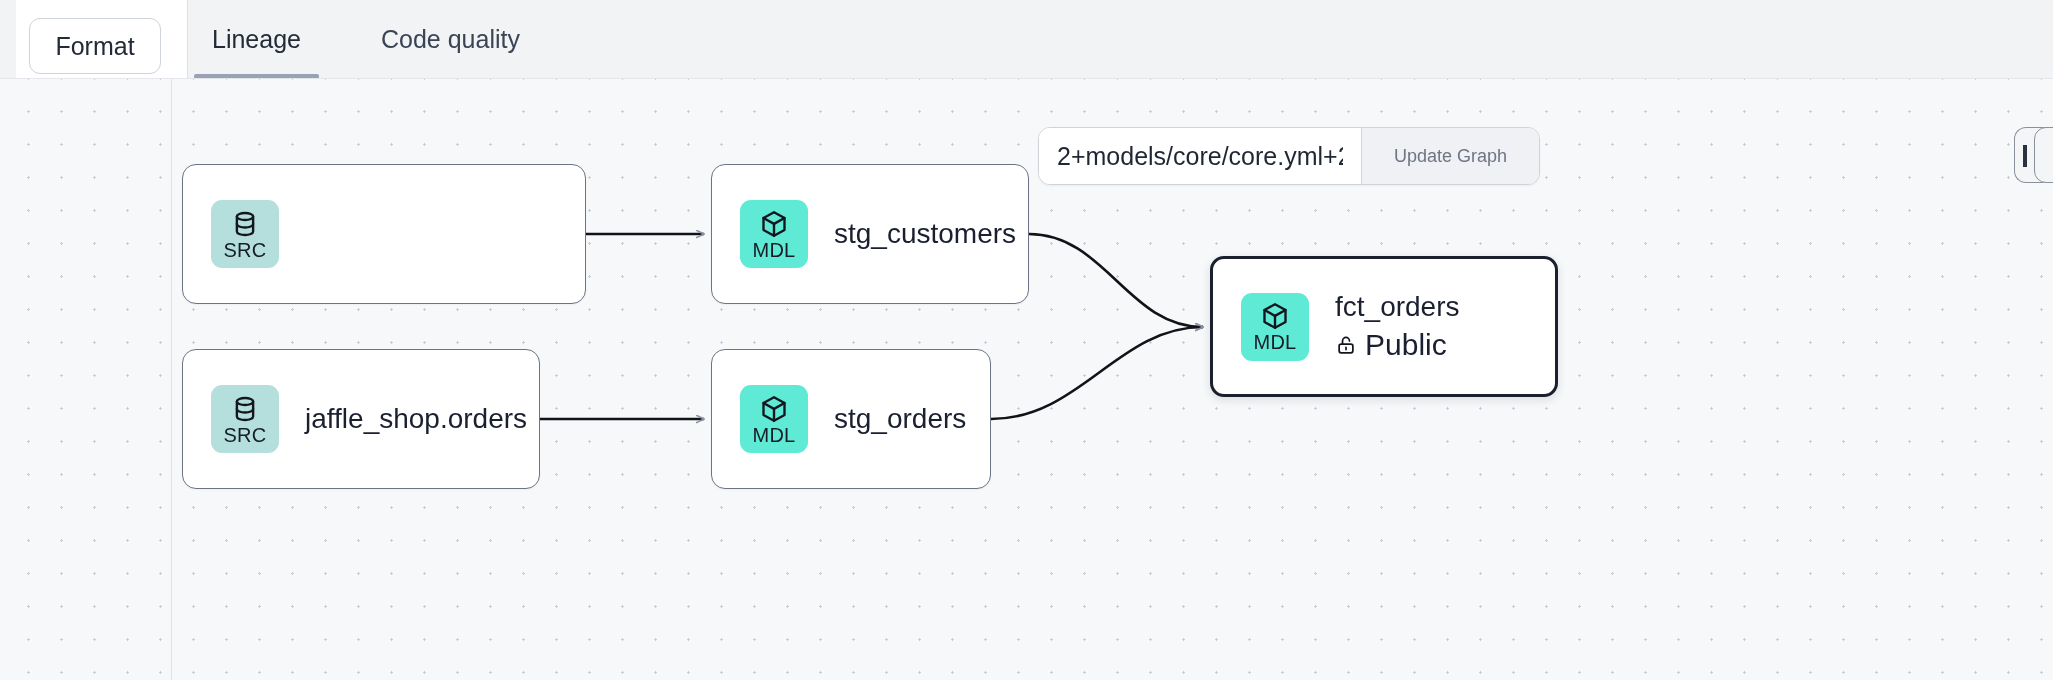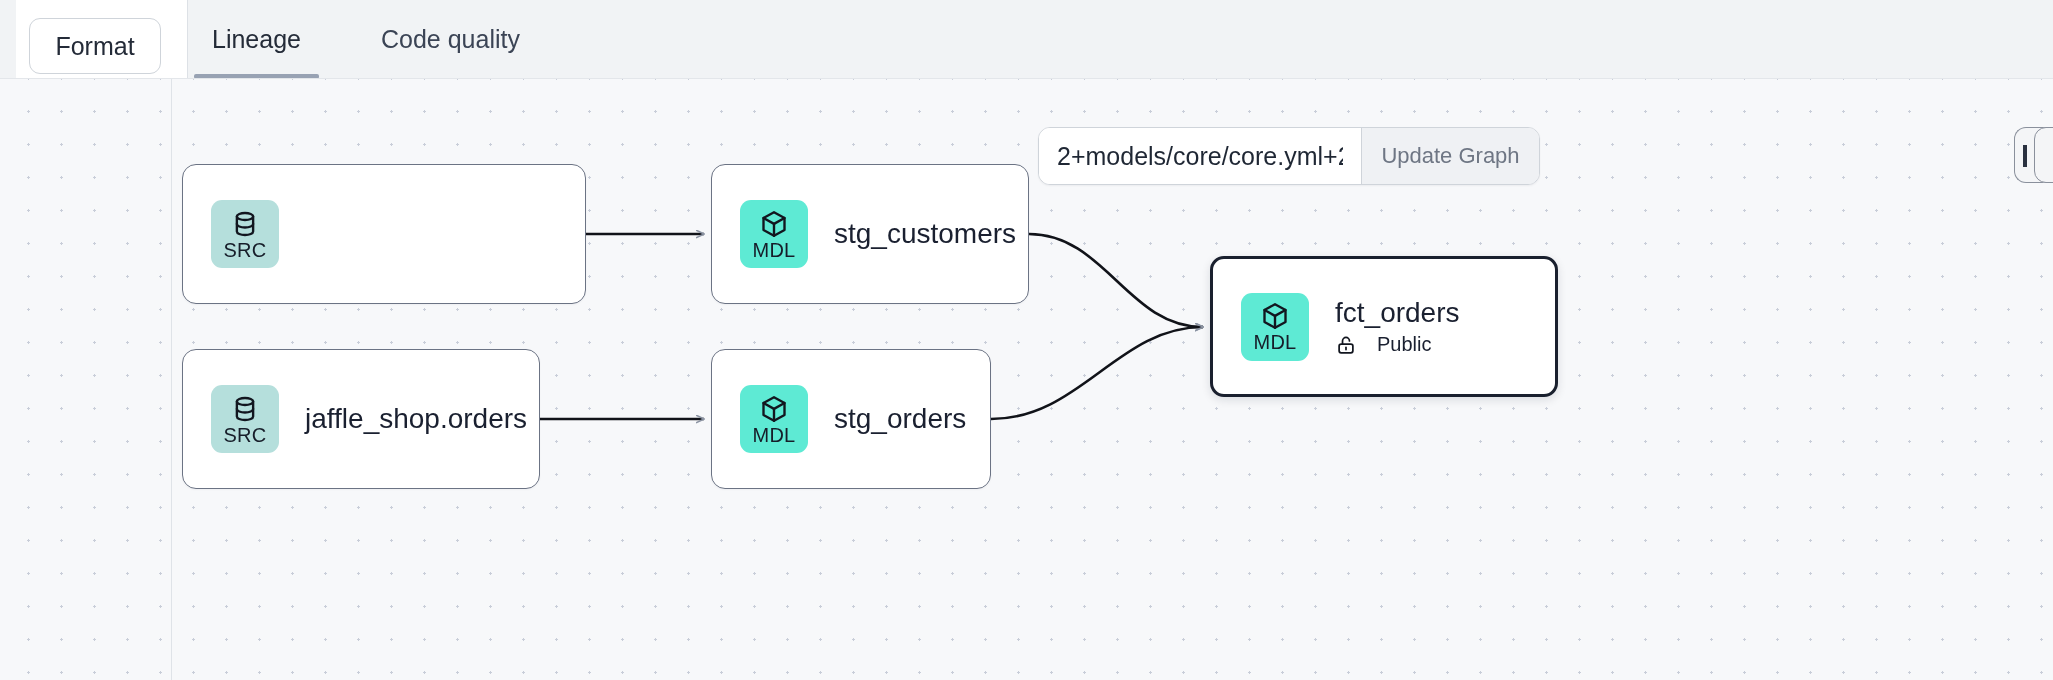--- a/index.html
+++ b/index.html
@@ -174,22 +174,22 @@
   }
   .node-title {
     font-size: 28px;
     color: #1a2030;
     line-height: 1.15;
     white-space: nowrap;
   }
   .node-sub {
     display: flex;
     align-items: center;
-    gap: 20px;
-    font-size: 20px;
+    gap: 8px;
+    font-size: 30px;
     color: #1a2030;
     margin-top: 4px;
     white-space: nowrap;
   }
 
   
   .selector-group {
     position: absolute;
     display: flex;
     align-items: stretch;
@@ -211,21 +211,21 @@
     padding: 0 18px;
     box-sizing: border-box;
   }
   .update-graph-btn {
     width: 178px;
     height: 56px;
     background: #eff1f4;
     border: none;
     border-left: 1.6px solid #cfd4da;
     font-family: "Liberation Sans", sans-serif;
-    font-size: 22px;
+    font-size: 18px;
     color: #6e7684;
     display: flex;
     align-items: center;
     justify-content: center;
     cursor: pointer;
     box-sizing: border-box;
   }
   .edge-control {
     position: absolute;
     left: 2034px;

